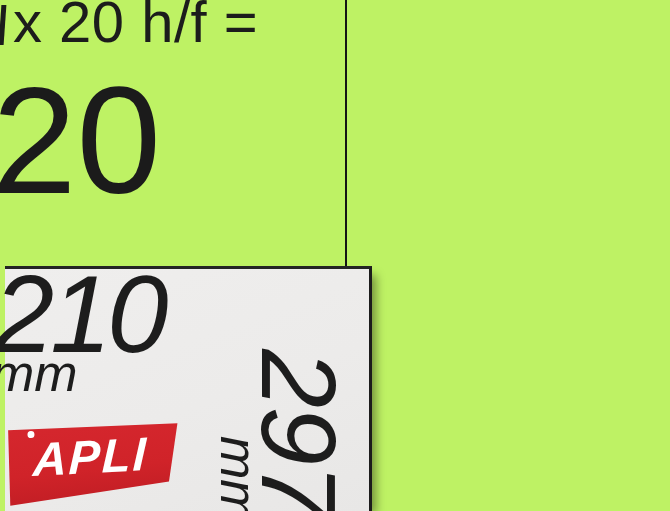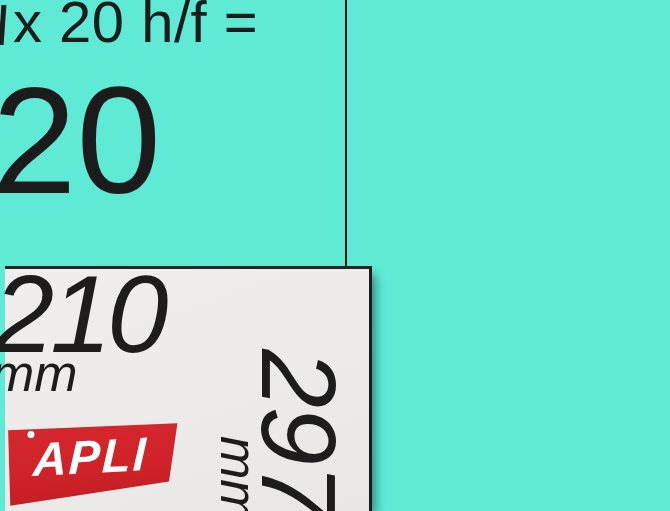--- a/index.html
+++ b/index.html
@@ -8,21 +8,21 @@
     width: 670px;
     height: 511px;
     overflow: hidden;
     background: #ffffff;
     font-family: "Liberation Sans", "DejaVu Sans", sans-serif;
   }
   .stage {
     position: relative;
     width: 670px;
     height: 511px;
-    background: #5eead4;
+    background: #bef264;
   }
   
   .glyph-frag {
     position: absolute;
     left: 0;
     top: 5px;
     width: 5px;
     height: 40px;
     background: #1c1c1c;
     transform: skewX(-4deg);

